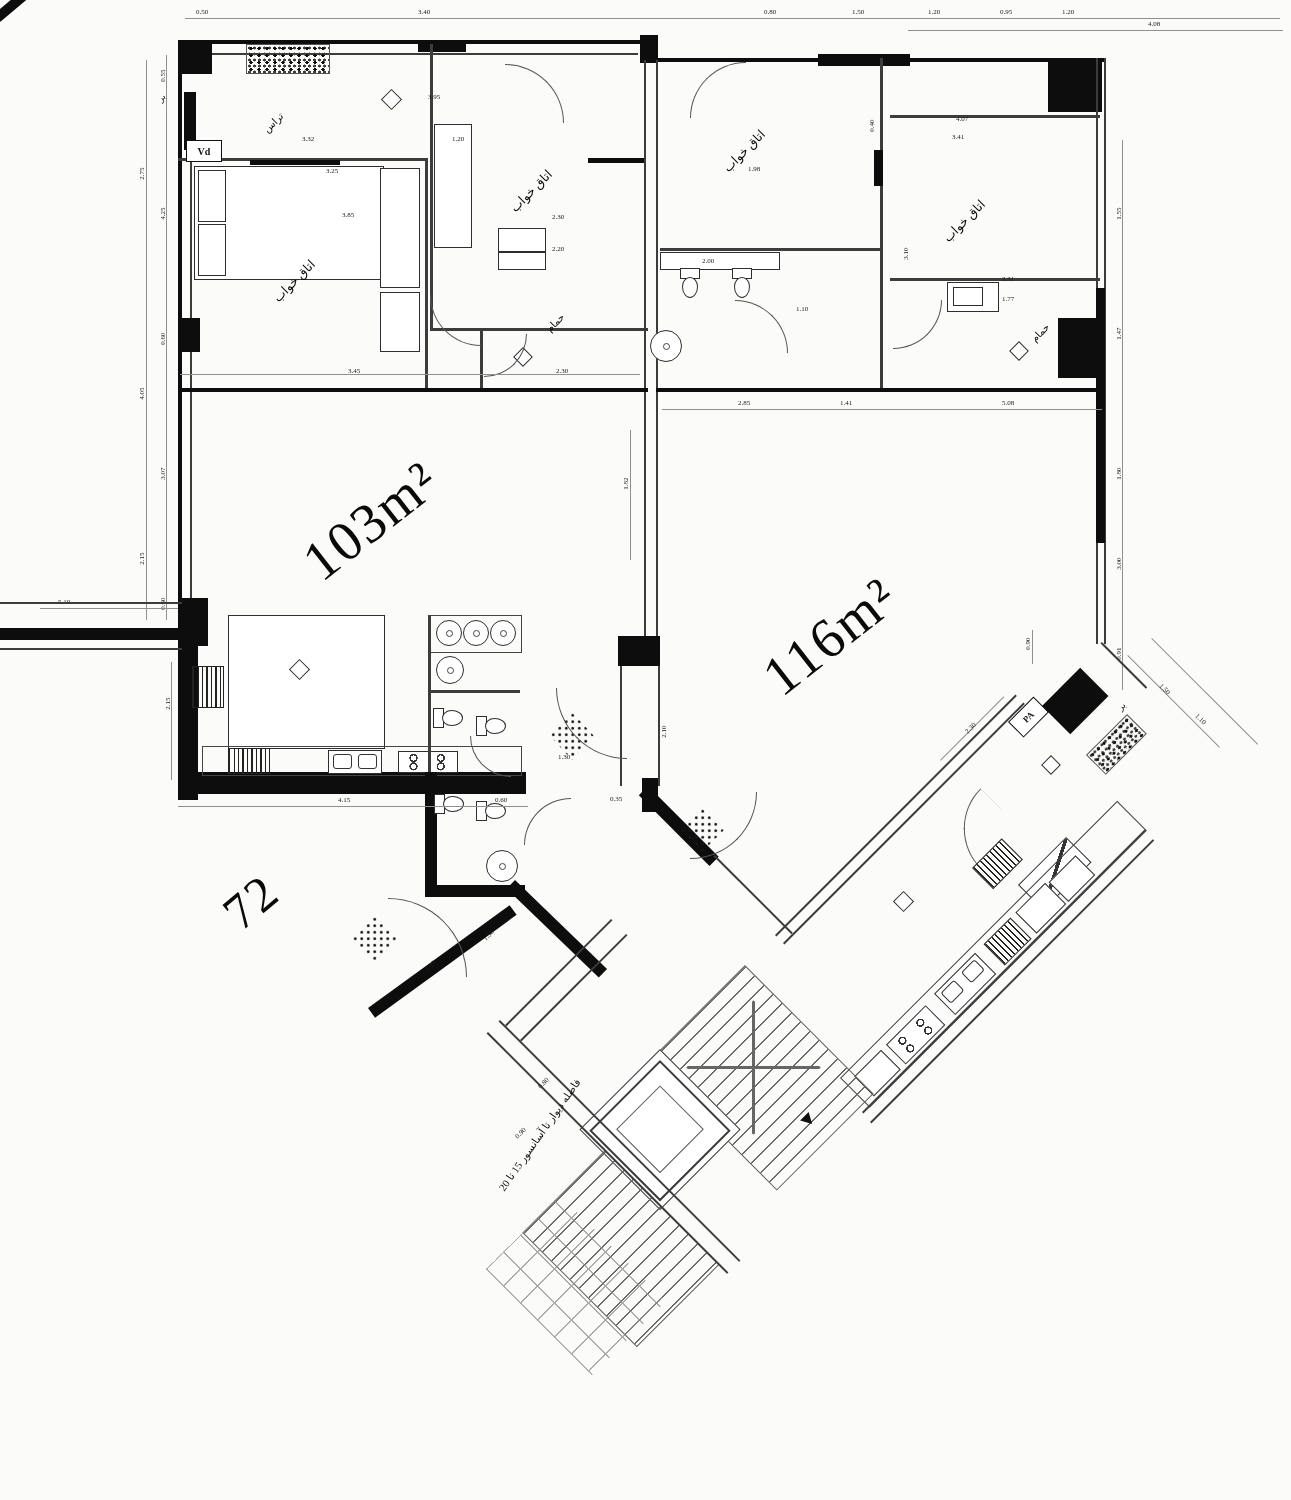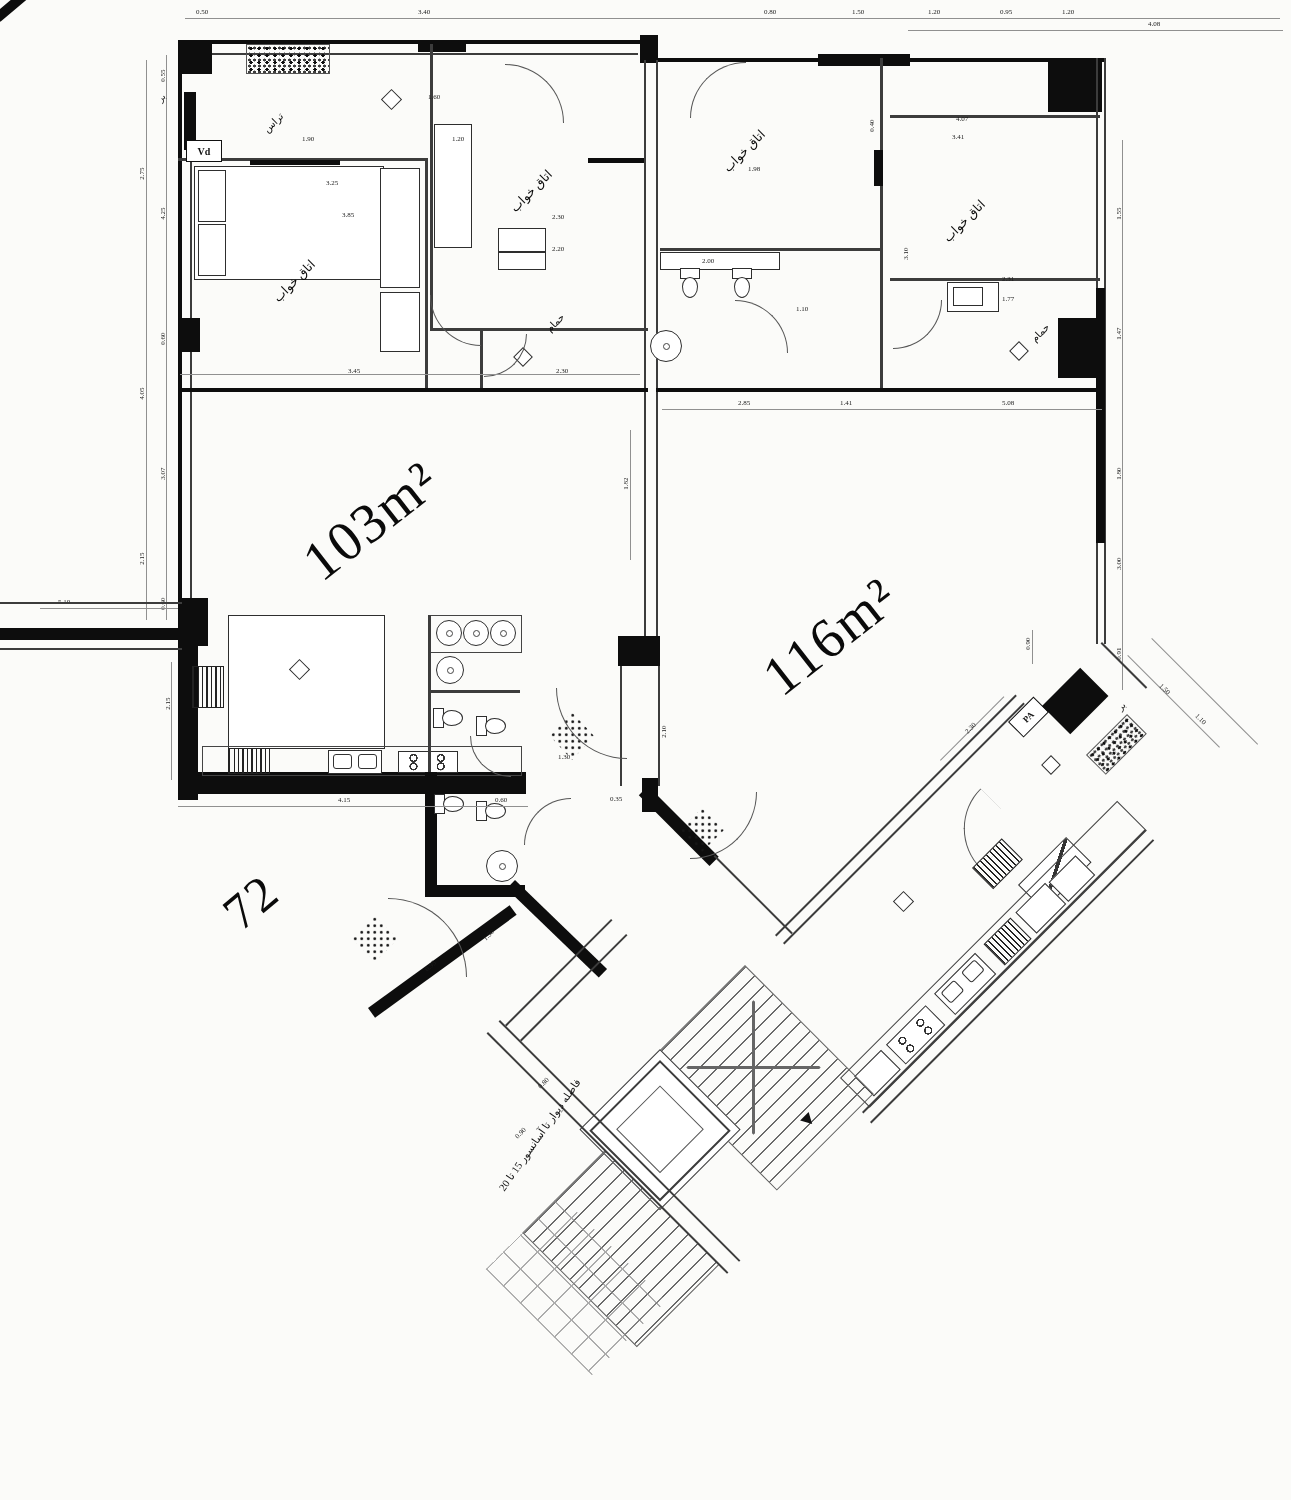--- a/index.html
+++ b/index.html
@@ -282,24 +282,24 @@
   </div>
   <div class="steps r45" style="left:605px;top:1150px;width:160px;height:115px;"></div>
   <div class="grid r45" style="left:560px;top:1195px;width:150px;height:105px;"></div>
   <div class="ln x r45" style="left:500px;top:1020px;width:340px;height:1.5px;"></div>
   <div class="ln x r45" style="left:488px;top:1032px;width:340px;height:1.5px;"></div>
 
   <div class="x rm55" style="left:496px;top:1186px;font-size:10.5px;white-space:nowrap;color:#141414;">فاصله دیوار تا آسانسور 15 تا 20</div>
   <div class="dim dm45" style="left:538px;top:1080px;">0.80</div>
   <div class="dim dm45" style="left:515px;top:1130px;">0.90</div>
 
-  <div class="dim" style="left:428px;top:94px;">1.60</div>
-  <div class="dim" style="left:302px;top:136px;">1.90</div>
+  <div class="dim" style="left:428px;top:94px;">3.95</div>
+  <div class="dim" style="left:302px;top:136px;">3.32</div>
   <div class="dim" style="left:452px;top:136px;">1.20</div>
-  <div class="dim" style="left:326px;top:180px;">3.25</div>
+  <div class="dim" style="left:326px;top:168px;">3.25</div>
   <div class="dim" style="left:342px;top:212px;">3.85</div>
   <div class="dim" style="left:552px;top:214px;">2.30</div>
   <div class="dim" style="left:552px;top:246px;">2.20</div>
   <div class="dim" style="left:748px;top:166px;">1.98</div>
   <div class="dim" style="left:956px;top:116px;">4.07</div>
   <div class="dim" style="left:952px;top:134px;">3.41</div>
   <div class="dim v" style="left:866px;top:122px;">0.40</div>
   <div class="dim" style="left:702px;top:258px;">2.00</div>
   <div class="dim" style="left:796px;top:306px;">1.10</div>
   <div class="dim" style="left:738px;top:400px;">2.85</div>

